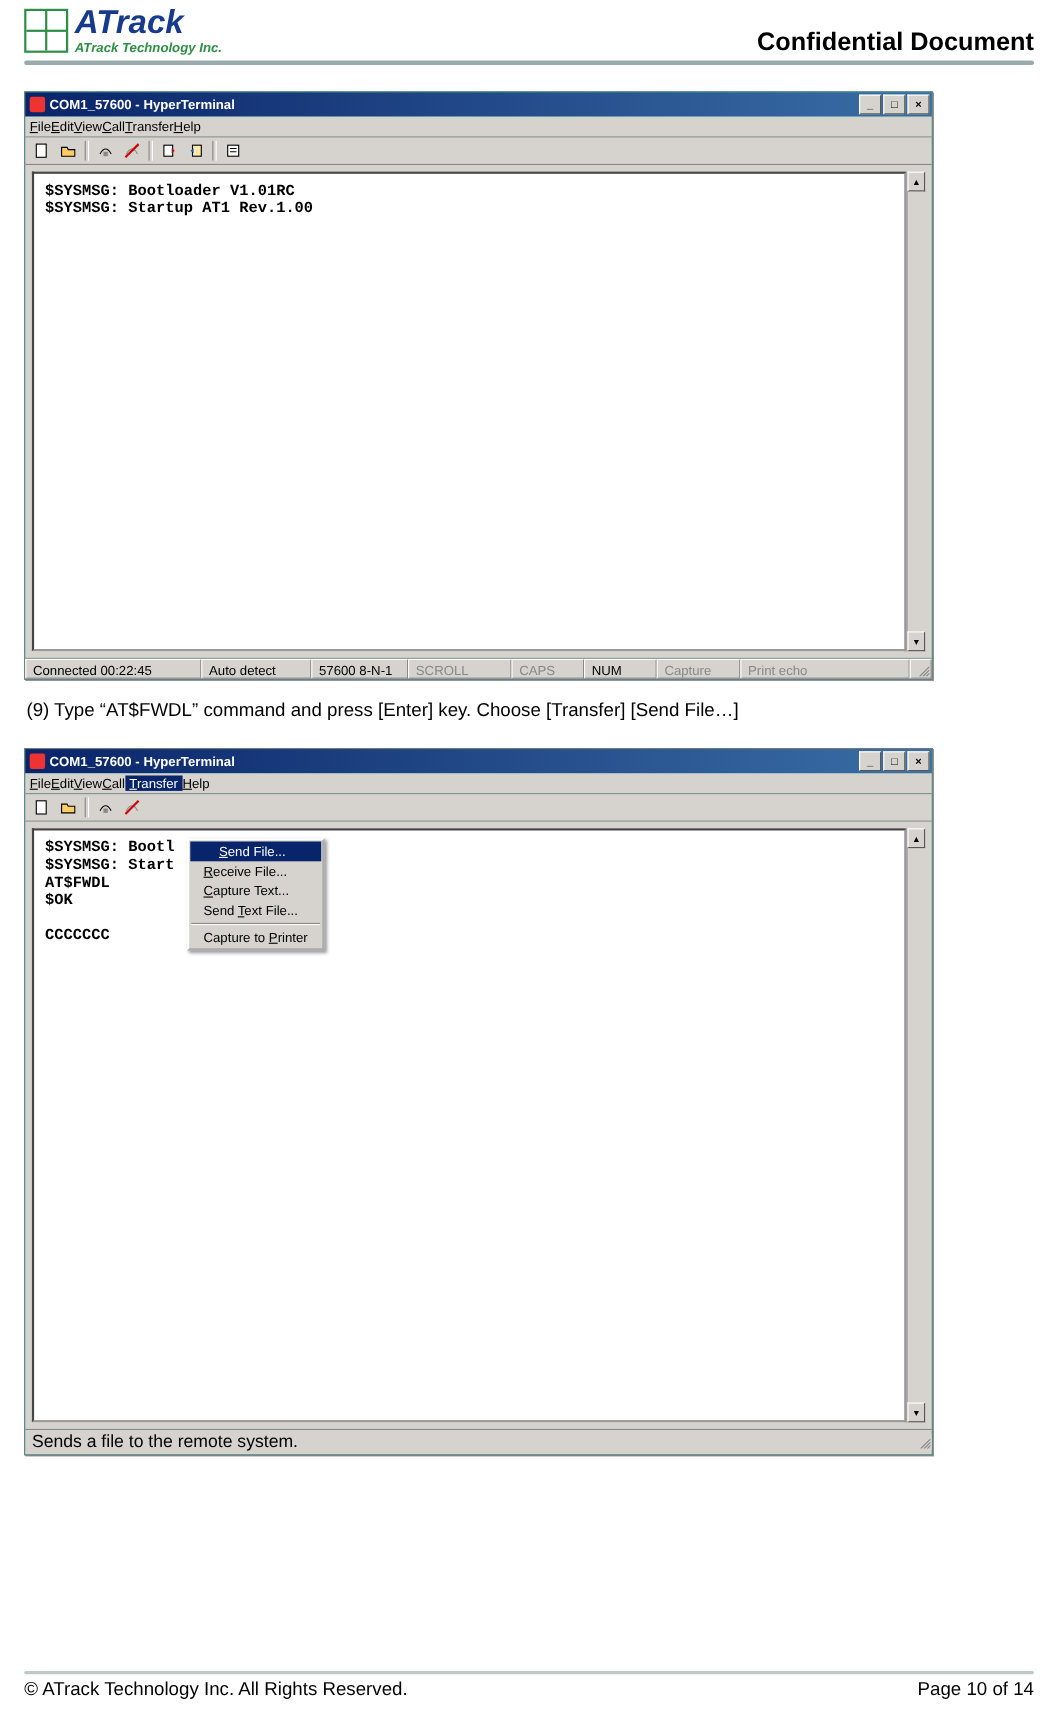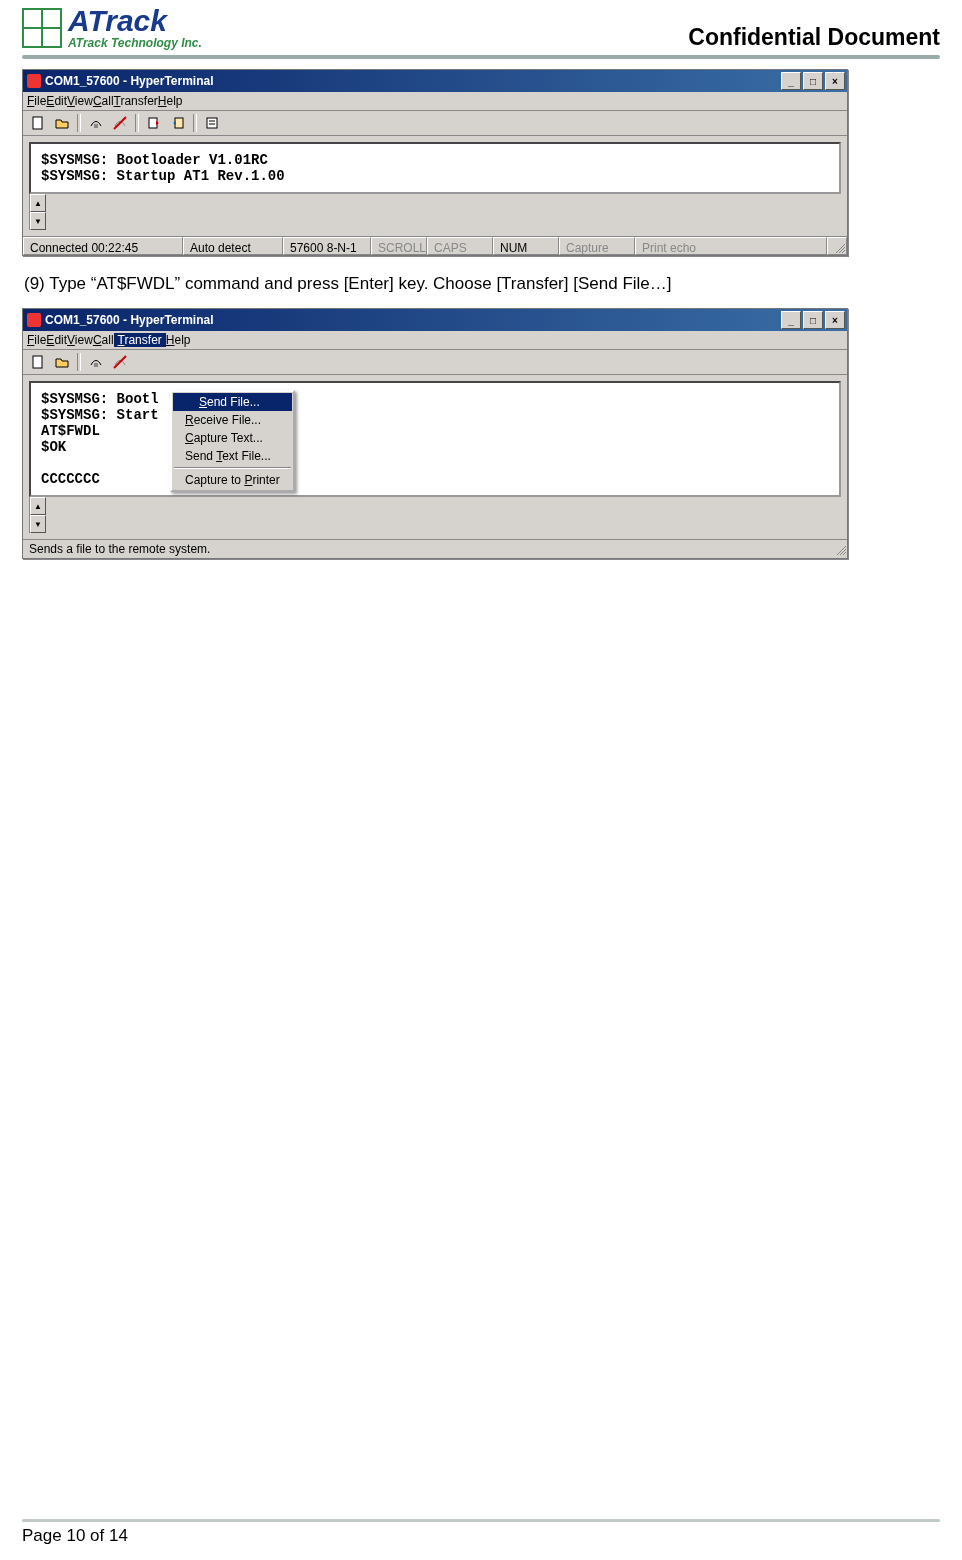--- a/index.html
+++ b/index.html
@@ -51,20 +51,21 @@
   }
   .body-text { margin: 4px 0 14px 2px; }
   .win {
     width: 824px;
     border: 1px solid #777;
     background: #14b8a6;
     font-family: Tahoma, Arial, sans-serif;
     font-size: 12px;
     margin-bottom: 18px;
     box-shadow: 1px 1px 0 #888;
+    margin-top: 24px;
   }
   .titlebar {
     background: linear-gradient(to right, #0a246a, #3a6ea5);
     color: #fff;
     display: flex; align-items: center; justify-content: space-between;
     padding: 2px 2px 2px 4px;
     font-weight: bold;
   }
   .titlebar .left { display: flex; align-items: center; gap: 4px; }
   .app-ico {
@@ -92,21 +93,20 @@
     width: 20px; height: 18px; border: 1px solid #d6d3ce;
     display: flex; align-items: center; justify-content: center;
   }
   .toolbar .sep { width: 2px; height: 18px; border-left: 1px solid #888; border-right: 1px solid #fff; margin: 0 2px; }
   .tb svg { width: 14px; height: 14px; }
   .workarea {
     background: #d6d3ce; padding: 6px; position: relative;
   }
   .term-wrap {
     display: flex;
-    flex-direction: column;
   }
   .term {
     flex: 1;
     background: #fff;
     border: 2px inset #999;
     padding: 8px 10px;
     font-family: "Courier New", monospace;
     font-size: 14px;
     font-weight: bold;
     white-space: pre;
@@ -154,21 +154,21 @@
     white-space: nowrap;
   }
   .dropdown .item.sel {
     background: #08246b; color: #fff; padding-left: 26px;
   }
   .dropdown .divider {
     border-top: 1px solid #888; border-bottom: 1px solid #fff; margin: 2px 1px;
   }
   .dropdown .item u { text-decoration: underline; }
   .statusbar2 {
-    background: #d6d3ce; border-top: 1px solid #888; font-size: 12px;
+    background: #d6d3ce; border-top: 1px solid #888; font-size: 16px;
     display: flex; justify-content: space-between; align-items: center;
   }
   .statusbar2 .msg { padding: 2px 6px; }
   .footer {
     position: absolute; bottom: 14px; left: 22px; right: 22px;
   }
   .footer-line {
     height: 3px; background: #c0c8c8; margin-bottom: 4px; border-radius: 2px;
   }
   .footer-row {
@@ -266,21 +266,21 @@
         <div class="vscroll">
           <div class="sbtn">▲</div>
           <div class="sbtn">▼</div>
         </div>
       </div>
     </div>
     <div class="statusbar">
       <div class="cell" style="width:160px">Connected 00:22:45</div>
       <div class="cell" style="width:100px">Auto detect</div>
       <div class="cell" style="width:88px">57600 8-N-1</div>
-      <div class="cell disabled-text" style="width:56px">SCROLL</div>
+      <div class="cell disabled-text" style="width:94px">SCROLL</div>
       <div class="cell disabled-text" style="width:66px">CAPS</div>
       <div class="cell" style="width:66px">NUM</div>
       <div class="cell disabled-text" style="width:76px">Capture</div>
       <div class="cell disabled-text" style="flex:1">Print echo</div>
       <div class="resize-grip">
         <svg viewBox="0 0 12 12">
             <line x1="3" y1="12" x2="12" y2="3" stroke="#888"></line>
             <line x1="6" y1="12" x2="12" y2="6" stroke="#888"></line>
             <line x1="9" y1="12" x2="12" y2="9" stroke="#888"></line>
           </svg>
@@ -365,17 +365,18 @@
             <line x1="6" y1="12" x2="12" y2="6" stroke="#888"></line>
             <line x1="9" y1="12" x2="12" y2="9" stroke="#888"></line>
           </svg>
       </div>
     </div>
   </div>
 
   <div class="footer">
     <div class="footer-line"></div>
     <div class="footer-row">
+      <span>© ATrack Technology Inc. All Rights Reserved.</span>
       <span>Page 10 of 14</span>
     </div>
   </div>
 
 </div>
 
 </body></html>

